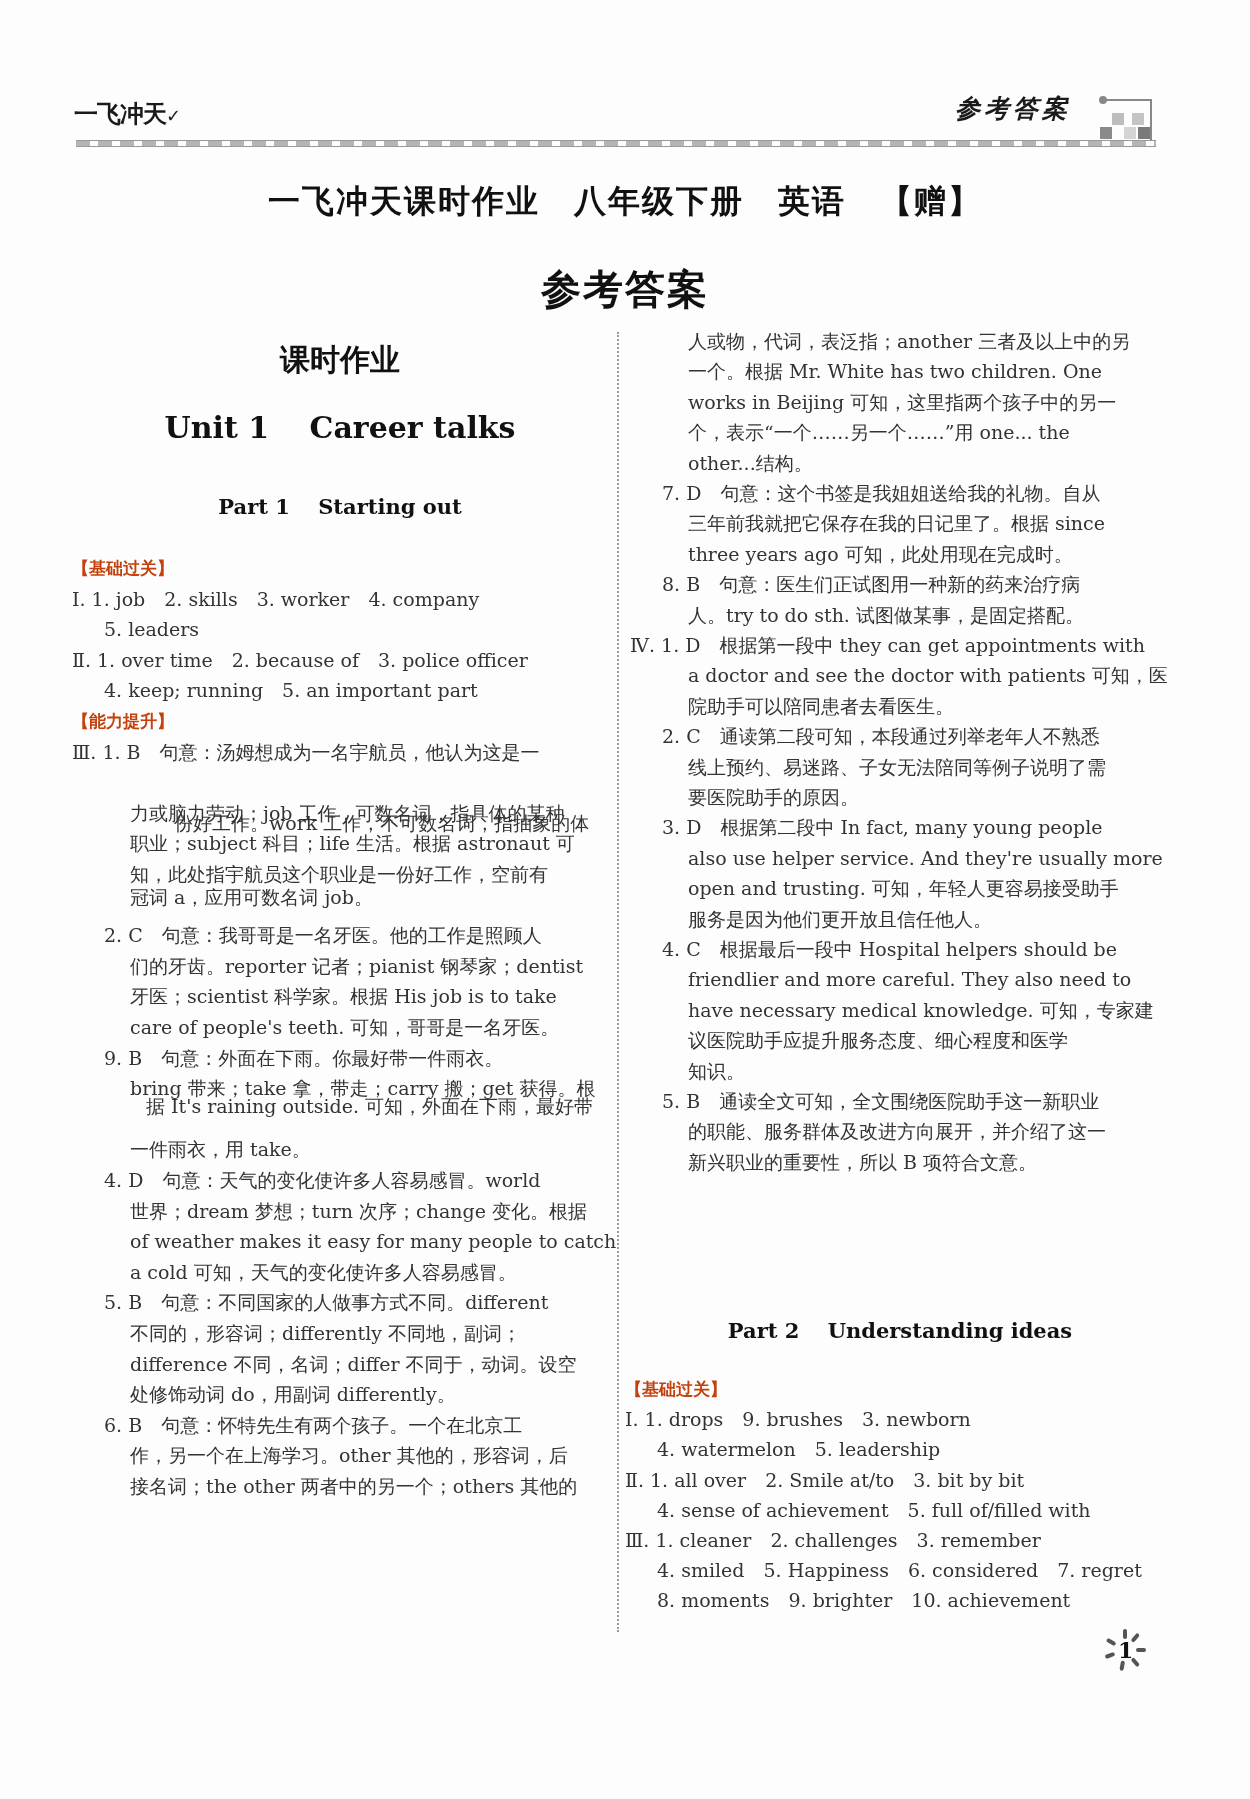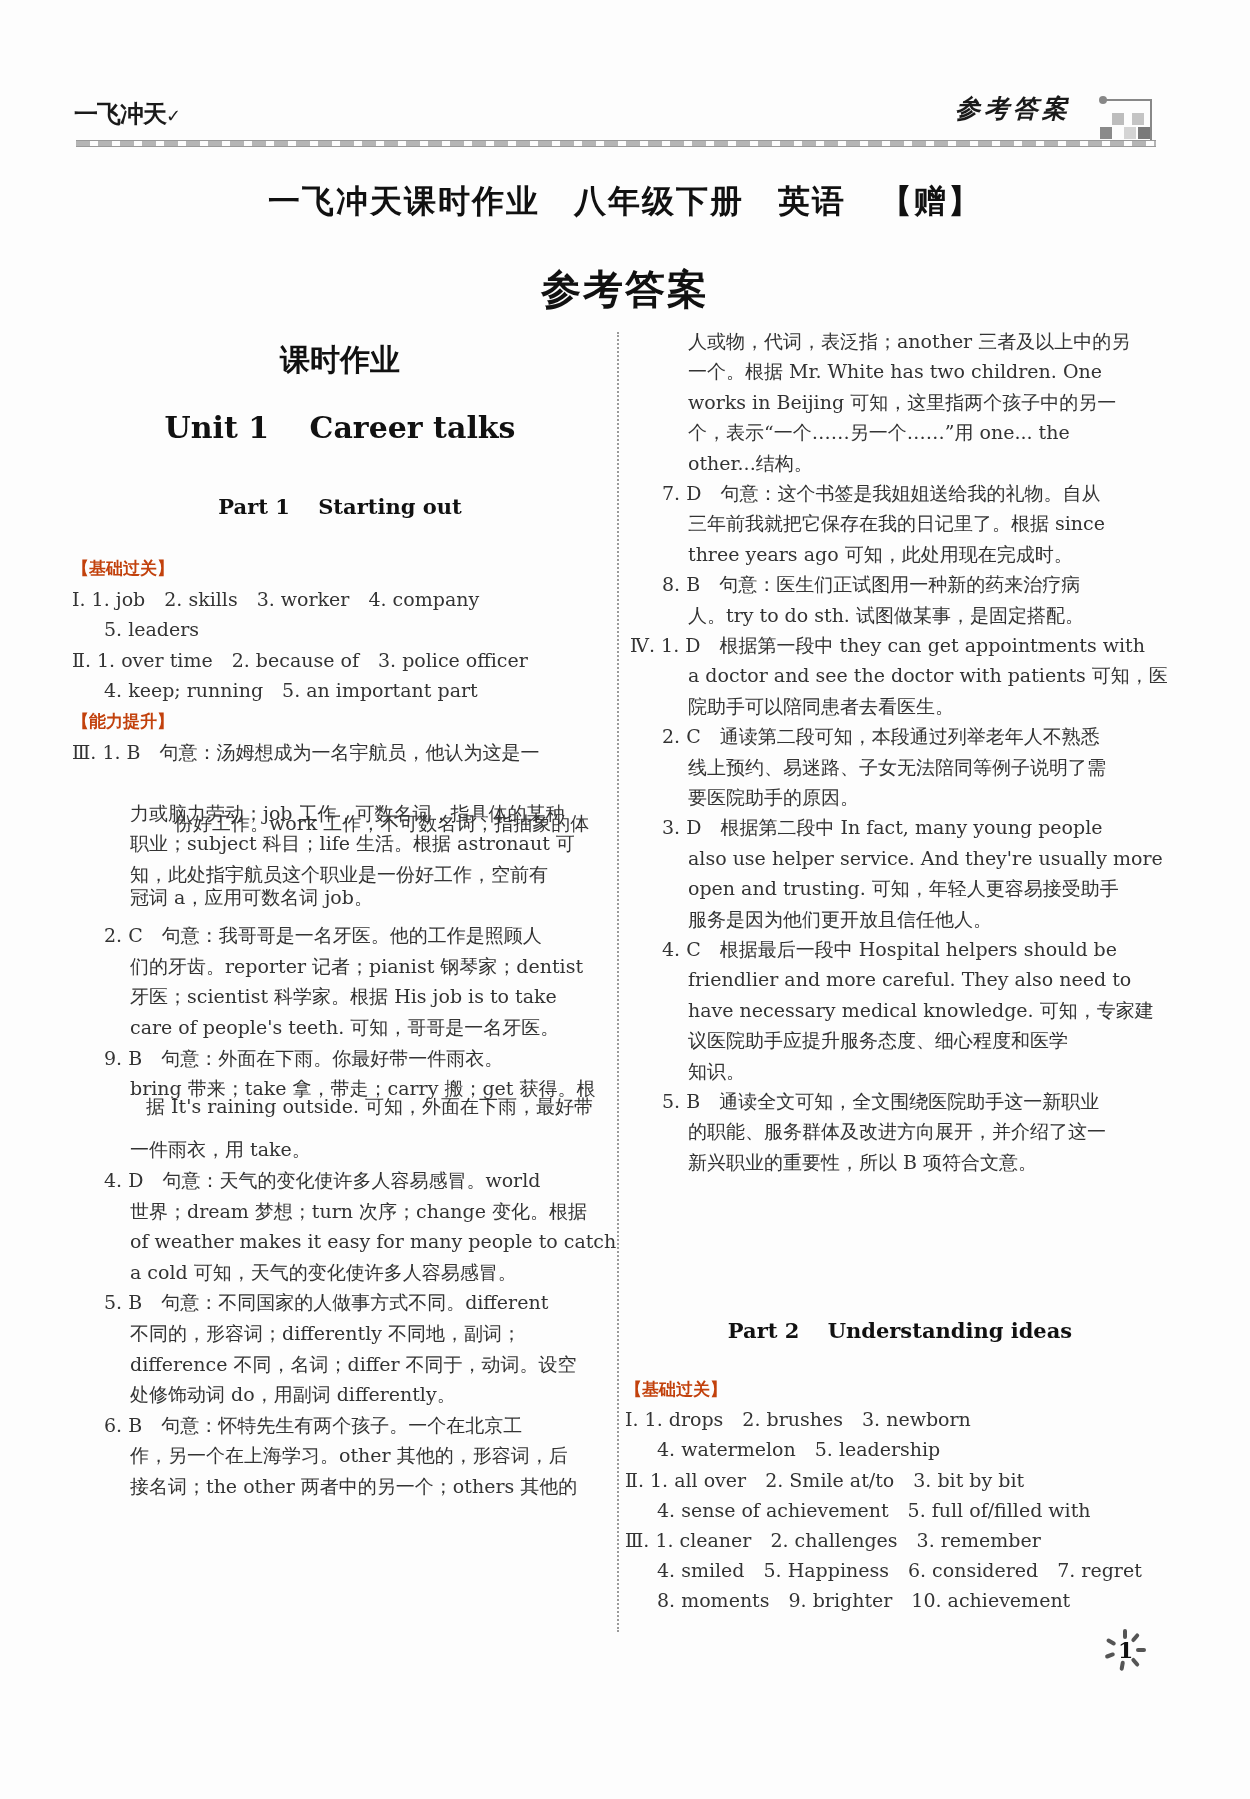--- a/index.html
+++ b/index.html
@@ -148,21 +148,21 @@
       <div class="line" style="left: 688px; top: 997.8px;">have necessary medical knowledge. 可知，专家建</div>
       <div class="line" style="left: 688px; top: 1028.2px;">议医院助手应提升服务态度、细心程度和医学</div>
       <div class="line" style="left: 688px; top: 1058.6px;">知识。</div>
       <div class="line" style="left: 662px; top: 1089px;">5. B　通读全文可知，全文围绕医院助手这一新职业</div>
       <div class="line" style="left: 688px; top: 1119.4px;">的职能、服务群体及改进方向展开，并介绍了这一</div>
       <div class="line" style="left: 688px; top: 1149.8px;">新兴职业的重要性，所以 B 项符合文意。</div>
     </div>
   <div class="line h-center h3" style="left:625px;width:550px;top:1317px;line-height:28px;">Part 2　 Understanding ideas</div>
   <div id="right-lines2">
       <div class="line tag" style="left: 625px; top: 1377px;">【基础过关】</div>
-      <div class="line" style="left: 625px; top: 1407.2px;">Ⅰ. 1. drops　2. brushes　3. newborn</div>
+      <div class="line" style="left: 625px; top: 1407.2px;">Ⅰ. 1. drops　9. brushes　3. newborn</div>
       <div class="line" style="left: 657px; top: 1437.4px;">4. watermelon　5. leadership</div>
       <div class="line" style="left: 625px; top: 1467.6px;">Ⅱ. 1. all over　2. Smile at/to　3. bit by bit</div>
       <div class="line" style="left: 657px; top: 1497.8px;">4. sense of achievement　5. full of/filled with</div>
       <div class="line" style="left: 625px; top: 1528px;">Ⅲ. 1. cleaner　2. challenges　3. remember</div>
       <div class="line" style="left: 657px; top: 1558.2px;">4. smiled　5. Happiness　6. considered　7. regret</div>
       <div class="line" style="left: 657px; top: 1588.4px;">8. moments　9. brighter　10. achievement</div>
     </div>
 </div>
 
 <div class="page-num">

